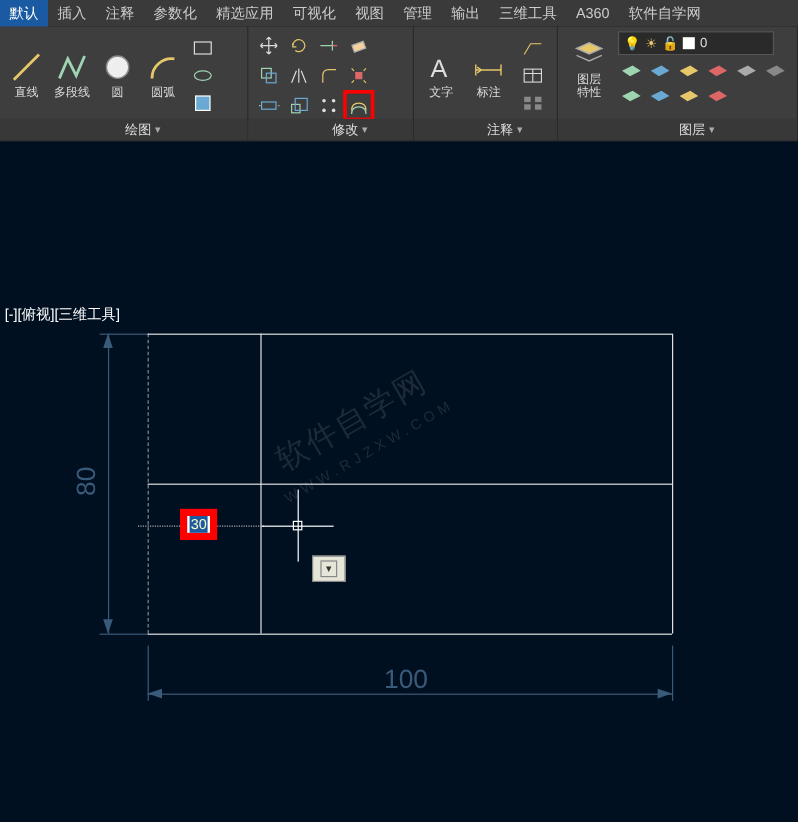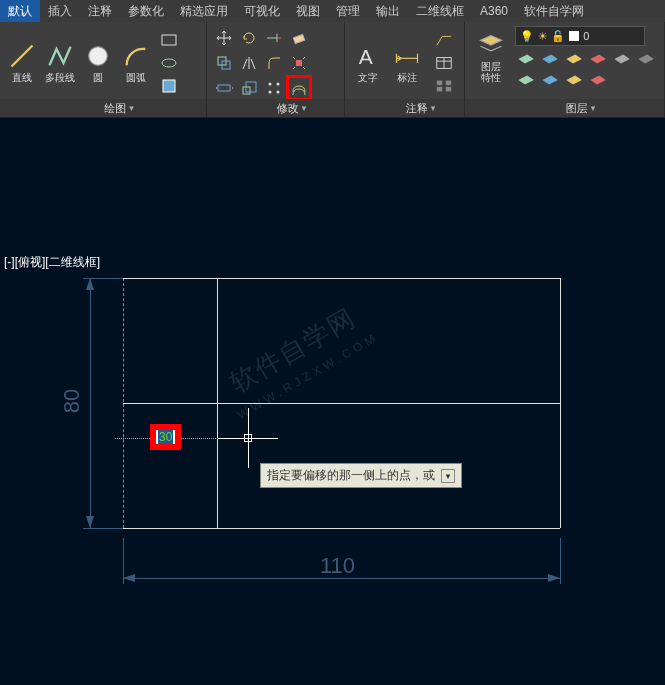--- a/index.html
+++ b/index.html
@@ -48,21 +48,21 @@
   .cursor-cross { position:absolute; pointer-events:none; }
   .cursor-cross .h, .cursor-cross .v { position:absolute; background:#fff; }
   .cursor-cross .h { height:1px; width:60px; top:0; left:-30px; }
   .cursor-cross .v { width:1px; height:60px; top:-30px; left:0; }
   .cursor-cross .box { position:absolute; width:8px; height:8px; border:1px solid #fff; top:-4px; left:-4px; }
 
   .track-dots { position:absolute; height:1px; border-top:1px dotted #aaa; }
 
   .dynamic-input { position:absolute; background:#ff0000; padding:6px; }
   .dynamic-input .inner { background:#fff; color:#000; font-size:12px; padding:0 2px; }
-  .dynamic-input .inner .val { background:#1a5aa2; color:#84cc16; padding:0 1px; }
+  .dynamic-input .inner .val { background:#1a5aa2; color:#fef9c3; padding:0 1px; }
 
   .tooltip { position:absolute; background:#e6e6d8; border:1px solid #888; color:#333; font-size:12px; padding:3px 6px; display:flex; align-items:center; gap:6px; }
   .tooltip .glyph { width:14px; height:14px; border:1px solid #888; display:inline-flex; align-items:center; justify-content:center; font-size:9px; }
 
   .panel.layers { min-width: 200px; }
   .panel.draw .panel-body, .panel.ann .panel-body { gap: 6px; }
 </style>
 </head>
 <body>
 
@@ -71,21 +71,21 @@
   <div class="menubar">
     <div class="menu-item active">默认</div>
     <div class="menu-item">插入</div>
     <div class="menu-item">注释</div>
     <div class="menu-item">参数化</div>
     <div class="menu-item">精选应用</div>
     <div class="menu-item">可视化</div>
     <div class="menu-item">视图</div>
     <div class="menu-item">管理</div>
     <div class="menu-item">输出</div>
-    <div class="menu-item">二维线框</div>
+    <div class="menu-item">三维工具</div>
     <div class="menu-item">A360</div>
     <div class="menu-item">软件自学网</div>
   </div>
 
   <div class="ribbon">
 
     <div class="panel draw" style="width:210px">
       <div class="panel-body">
         <div class="bigbtn">
           <svg viewBox="0 0 24 24">
@@ -321,42 +321,42 @@
       </div>
       <div class="panel-title">
           <span>图层</span>
           <span class="arrow">▾</span>
         </div>
     </div>
 
   </div>
 
   <div class="canvas">
-    <div class="viewport-label">[-][俯视][二维线框]</div>
+    <div class="viewport-label">[-][俯视][三维工具]</div>
 
     <div class="watermark">
       <span>软件自学网</span>
       <span class="sub">WWW.RJZXW.COM</span>
     </div>
 
     <div class="drawing">
 
       <div class="extline" style="top:0; left:30px; width:1px; height:250px"></div>
       <div class="extline" style="top:0; left:23px; width:40px; height:1px"></div>
       <div class="extline" style="top:250px; left:23px; width:40px; height:1px"></div>
       <div class="arrowhead up" style="top:0; left:26px"></div>
       <div class="arrowhead down" style="top:238px; left:26px"></div>
       <div class="dim-text" style="top:110px; left:0px; transform:rotate(-90deg)">80</div>
 
       <div class="extline" style="top:300px; left:63px; width:437px; height:1px"></div>
       <div class="extline" style="top:260px; left:63px; width:1px; height:46px"></div>
       <div class="extline" style="top:260px; left:500px; width:1px; height:46px"></div>
       <div class="arrowhead left" style="top:296px; left:63px"></div>
       <div class="arrowhead right" style="top:296px; left:488px"></div>
-      <div class="dim-text" style="top:275px; left:260px">110</div>
+      <div class="dim-text" style="top:275px; left:260px">100</div>
 
       <div class="rect-dashed" style="top:0; left:63px; height:250px"></div>
       <div class="rect-edge" style="top:0; left:63px; width:437px; height:1px"></div>
       <div class="rect-edge" style="top:250px; left:63px; width:437px; height:1px"></div>
       <div class="rect-edge" style="top:0; left:500px; width:1px; height:250px"></div>
 
       <div class="rect-edge" style="top:0; left:157px; width:1px; height:250px"></div>
 
       <div class="rect-edge" style="top:125px; left:63px; width:437px; height:1px"></div>
 
@@ -366,20 +366,19 @@
         <div class="inner"><span class="val">30</span></div>
       </div>
 
       <div class="cursor-cross" style="top:160px; left:188px">
         <div class="h"></div>
           <div class="v"></div>
           <div class="box"></div>
       </div>
 
       <div class="tooltip" style="top:185px; left:200px">
-        <span>指定要偏移的那一侧上的点，或</span>
         <span class="glyph">▾</span>
       </div>
 
     </div>
   </div>
 
 </div>
 
 </body></html>

